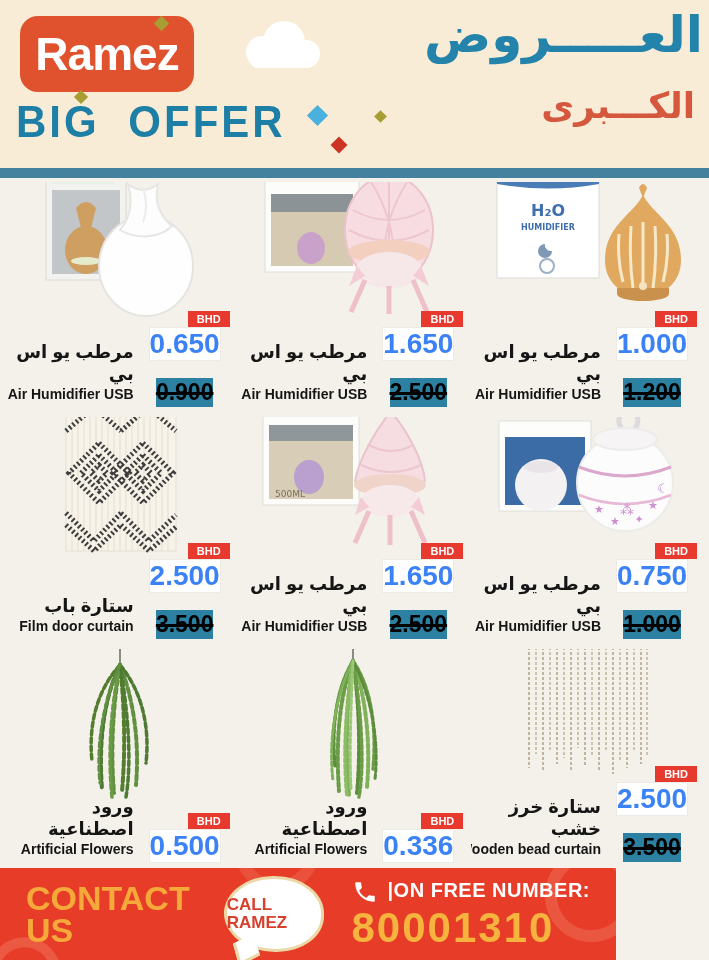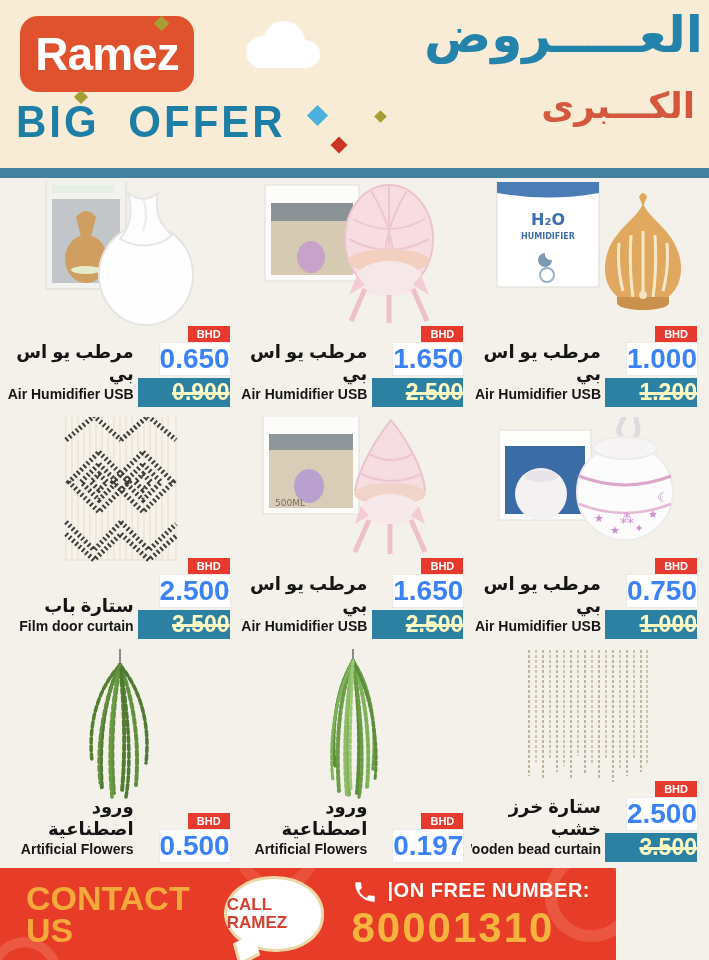--- a/index.html
+++ b/index.html
@@ -30,27 +30,27 @@
   
   .grid { width:709px; height:690px; display:grid; grid-template-columns:repeat(3,1fr);
           grid-template-rows:235px 232px 223px; padding:0 4px; background:#f4f1ea; }
   .cell { display:flex; flex-direction:column; align-items:center; justify-content:flex-end;
           padding:4px 8px 6px 8px; overflow:hidden; }
   .photo { flex:1 1 auto; display:flex; align-items:flex-end; justify-content:center; overflow:hidden; }
   .info { width:100%; display:flex; align-items:flex-end; justify-content:flex-end; gap:6px; min-height:62px; }
   .names { flex:1; text-align:right; padding-bottom:4px; }
   .name-ar { font-size:18px; font-weight:bold; color:#151515; direction:rtl; line-height:1.25; }
   .name-en { font-size:14px; font-weight:bold; color:#151515; white-space:nowrap; line-height:1.25; }
-  .pricebox { width:90px; display:flex; flex-direction:column; align-items:flex-end; flex:0 0 auto; }
+  .pricebox { width:90px; display:flex; flex-direction:column; align-items:center; flex:0 0 auto; }
   .bhd { align-self:flex-end; background:#e8392e; color:#fff; font-size:11px; font-weight:bold;
          padding:1px 9px; line-height:1.3; }
   .pnew { background:#fff; color:#3b82f6; font-size:28px; font-weight:800; text-align:center;
           line-height:1.15; margin-top:1px; box-shadow:0 0 0 1px #eceae4; }
-  .pold { background:#2c81a2; color:#fef9c3; font-size:23px; font-weight:800; text-align:center;
-          line-height:1.25; margin-top:3px; text-decoration:line-through; text-decoration-thickness:3px;padding-left:34px; }
+  .pold { background:#2c81a2; color:#000000; font-size:23px; font-weight:800; text-align:center;
+          line-height:1.25; margin-top:18px; text-decoration:line-through; text-decoration-thickness:3px; }
 
   
   .footer { position:relative; width:616px; height:92px; background:#e73c27; display:flex;
             align-items:center; padding:0 26px; overflow:hidden; }
   .footer::before { content:''; position:absolute; inset:0;
      background:
        radial-gradient(circle at 4% 115%, transparent 26px, rgba(255,205,180,.20) 27px 36px, transparent 37px),
        radial-gradient(circle at 45% -20%, transparent 30px, rgba(255,205,180,.14) 31px 42px, transparent 43px),
        radial-gradient(circle at 96% 30%, transparent 34px, rgba(255,205,180,.18) 35px 46px, transparent 47px);
   }
@@ -331,21 +331,21 @@
           </g>
         </svg>
       </div>
       <div class="info">
         <div class="names">
           <div class="name-ar">ورود اصطناعية</div>
           <div class="name-en">Artificial Flowers</div>
         </div>
         <div class="pricebox">
           <span class="bhd">BHD</span>
-          <div class="pnew">0.197</div>
+          <div class="pnew">0.336</div>
         </div>
       </div>
     </div>
 
     <div class="cell">
       <div class="photo">
         <svg width="210" height="160" viewBox="0 0 210 160">
           <rect x="40" y="2" width="128" height="8" fill="#dcb571"></rect>
           <g stroke-width="1.6" stroke-dasharray="3 2">
             <line x1="46" y1="10" x2="46" y2="146" stroke="#b3a68c"></line>

